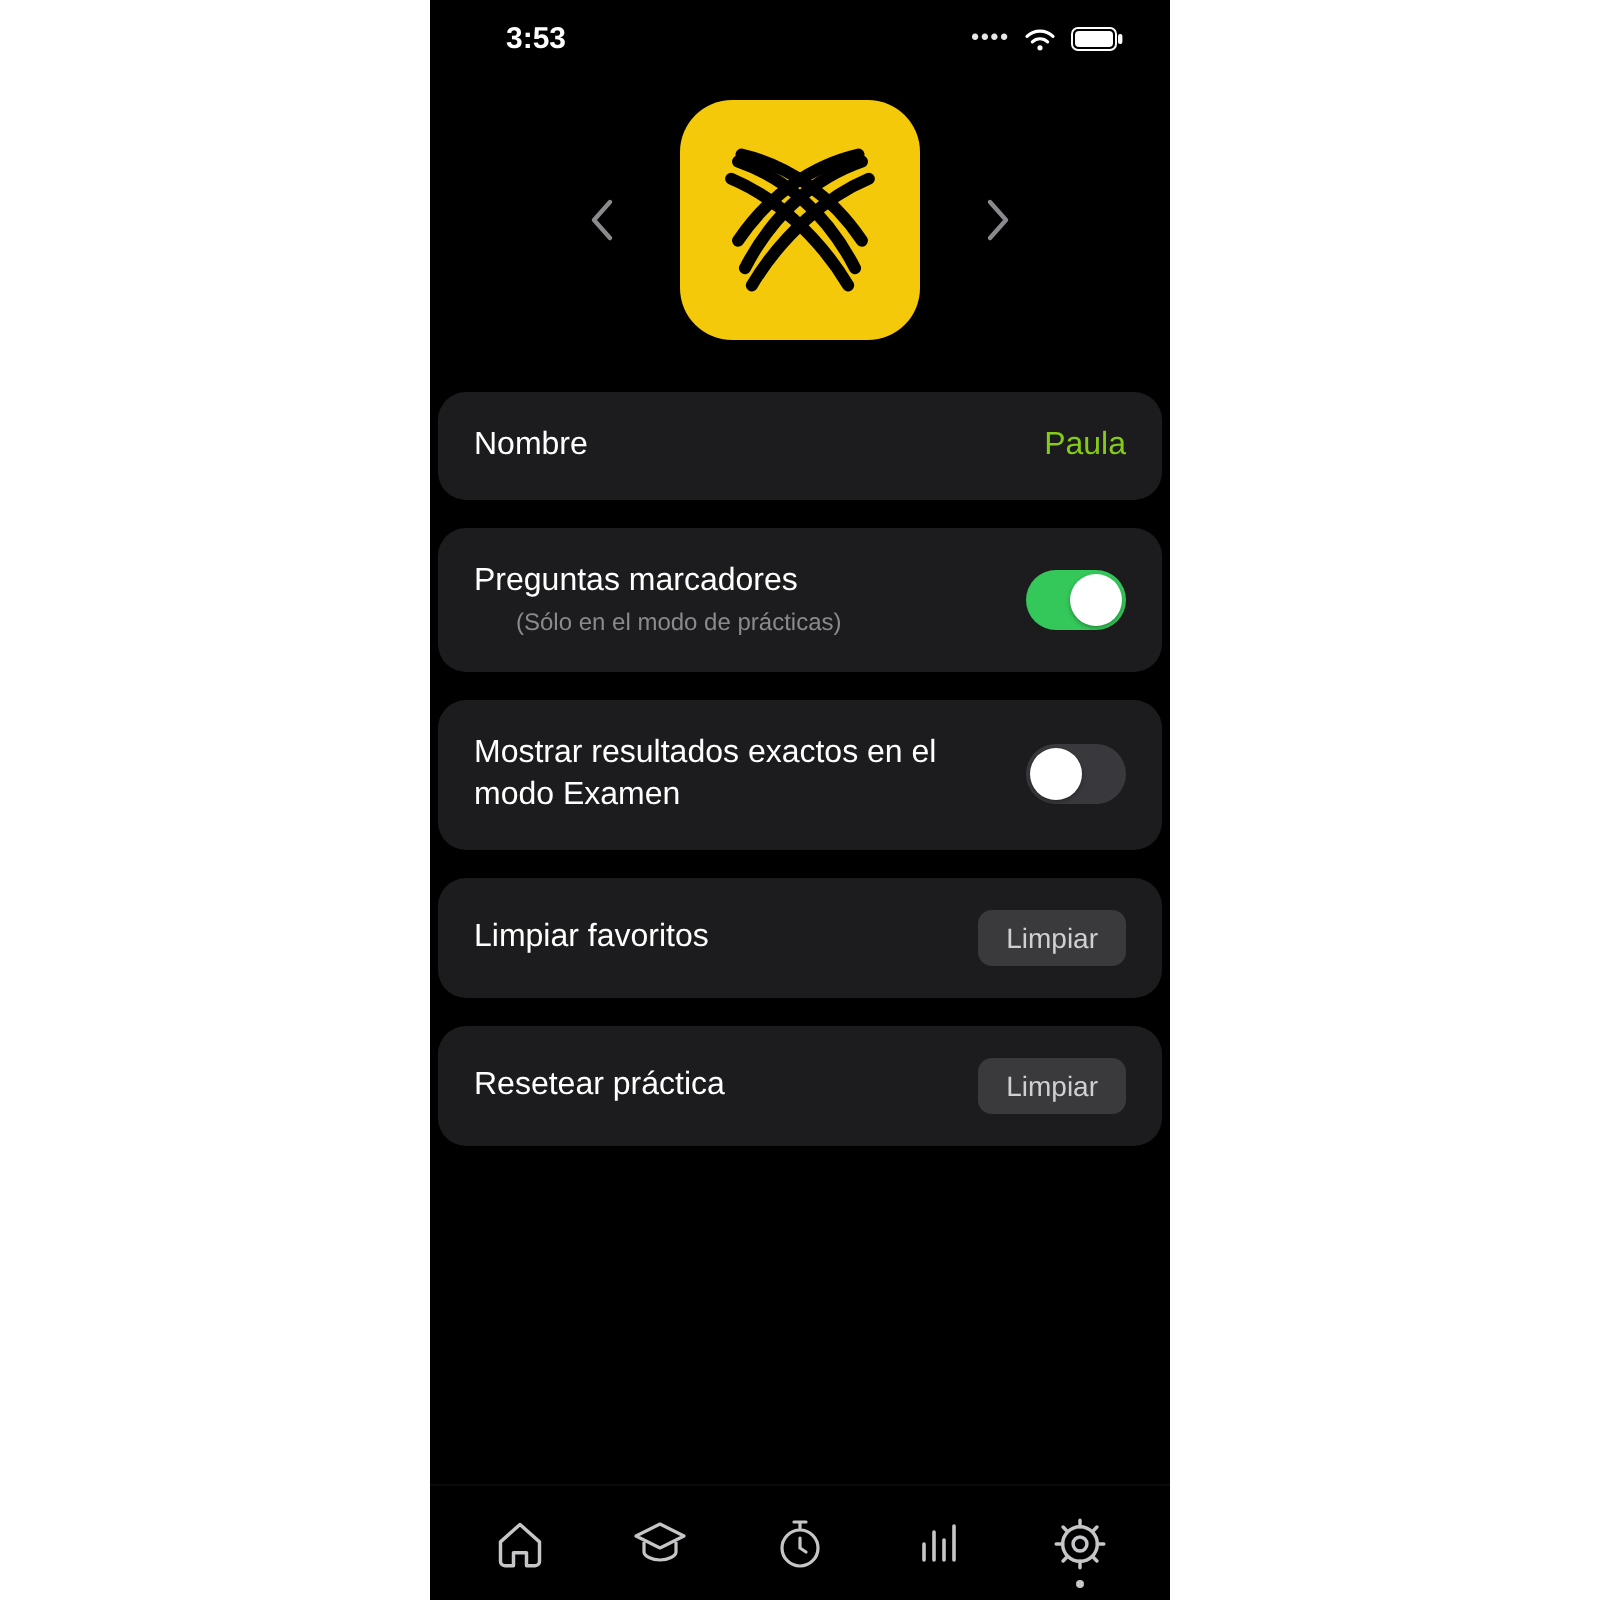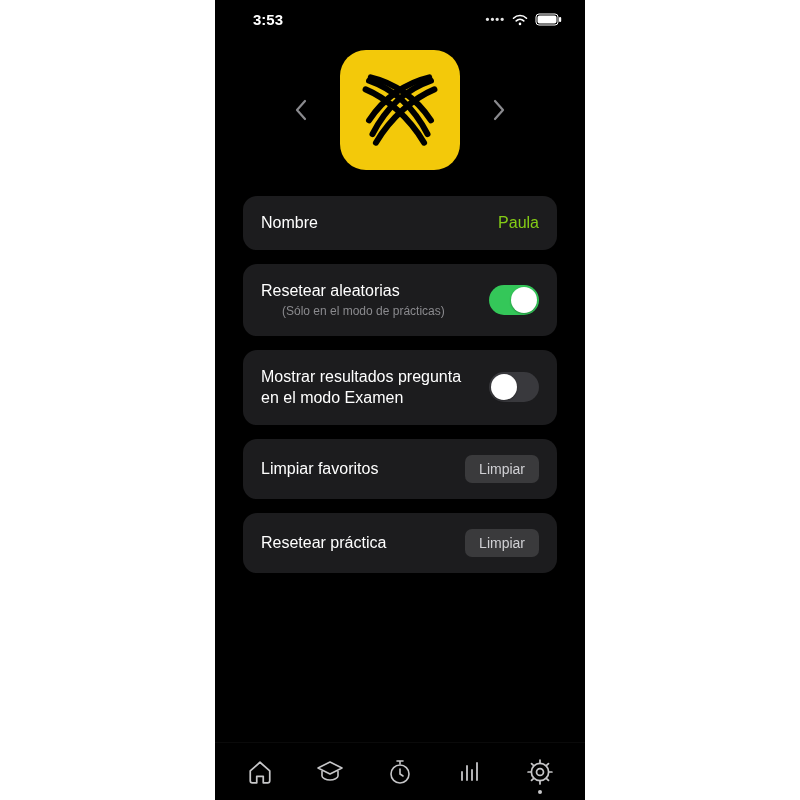--- a/index.html
+++ b/index.html
@@ -54,21 +54,21 @@
   .app-icon {
     width: 120px; height: 120px;
     background: #f3c90a;
     border-radius: 26px;
     display:flex; align-items:center; justify-content:center;
   }
   
   .list {
     flex: 1;
     overflow: hidden;
-    padding: 0 28px;
+    padding: 0 4px;
     display: flex; flex-direction: column; gap: 14px;
   }
   .card {
     background: #1c1c1e;
     border-radius: 14px;
     padding: 16px 18px;
     display: flex;
     align-items: center;
     justify-content: space-between;
     gap: 14px;
@@ -174,32 +174,32 @@
 
     <div class="card">
       <div class="labels">
         <div class="title">Nombre</div>
       </div>
       <div class="value">Paula</div>
     </div>
 
     <div class="card">
       <div class="labels">
-        <div class="title">Resetear aleatorias</div>
+        <div class="title">Preguntas marcadores</div>
         <div class="sub">(Sólo en el modo de prácticas)</div>
       </div>
       <div class="toggle on">
           <div class="knob"></div>
         </div>
     </div>
 
 
     <div class="card">
       <div class="labels">
-        <div class="title">Mostrar resultados pregunta en el modo Examen</div>
+        <div class="title">Mostrar resultados exactos en el modo Examen</div>
       </div>
       <div class="toggle off">
           <div class="knob"></div>
         </div>
     </div>
 
     <div class="card">
       <div class="labels">
         <div class="title">Limpiar favoritos</div>
       </div>

